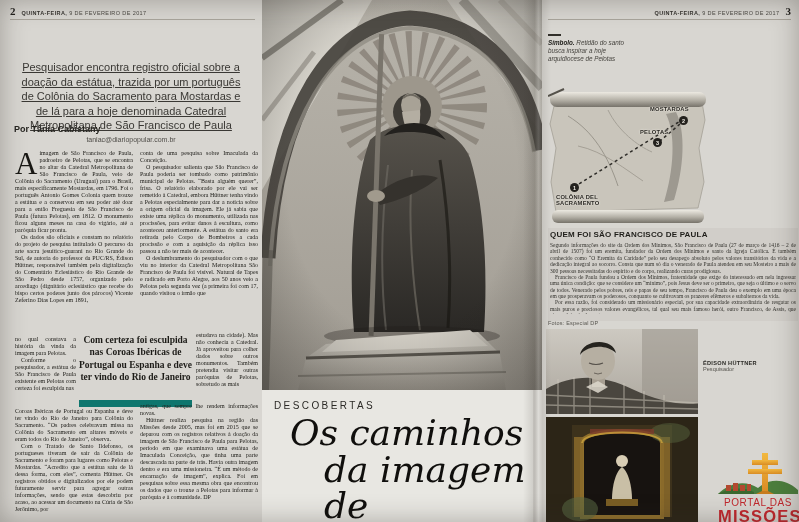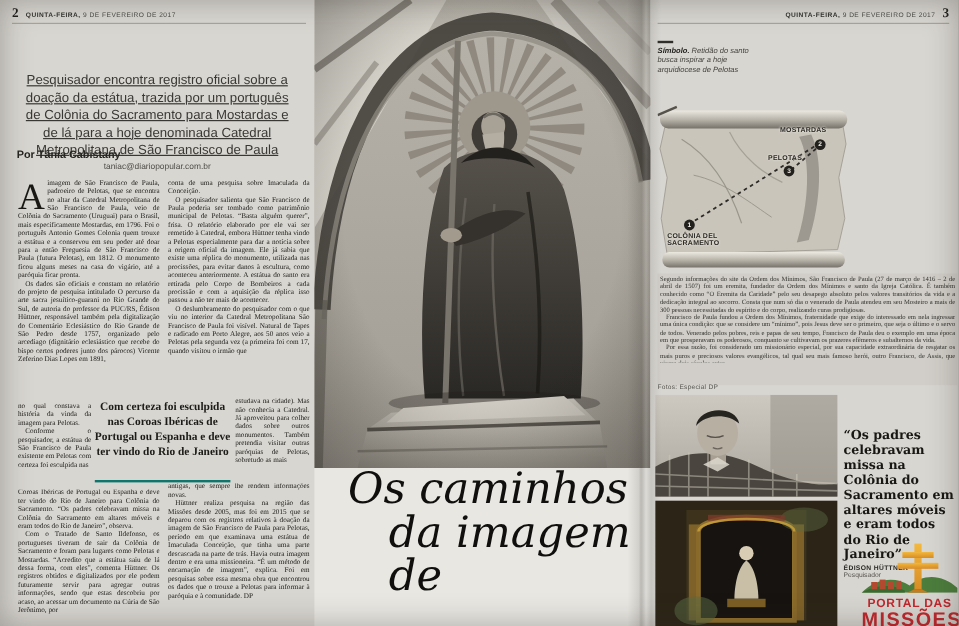--- a/index.html
+++ b/index.html
@@ -15,40 +15,40 @@
   .standfirst{font-size:11px;line-height:1.32;text-align:center;color:#3a3834;text-decoration:underline;}
   .byline{font-size:9px;font-weight:bold;text-align:left;color:#262521;}
   .byline-mail{font-size:7px;text-align:center;color:#4f4d48;margin-top:2px;}
   .bodytxt{font-family:"Liberation Serif",serif;font-size:6px;line-height:1.17;text-align:justify;
     color:#21201c;overflow:hidden;}
   .bodytxt p{margin:0;text-indent:6px;}
   .bodytxt p.np{text-indent:0;}
   .dropcap{float:left;font-family:"Liberation Serif",serif;font-size:31px;line-height:25px;
     padding:1px 2px 0 0;color:#191814;}
   .pullquote{font-family:"Liberation Serif",serif;font-weight:bold;font-size:9.5px;line-height:1.3;
-    text-align:center;color:#1c1b17;border-bottom:2px solid #0f766e;overflow:hidden;}
+    text-align:center;color:#1c1b17;border-bottom:7px solid #0f766e;overflow:hidden;}
   
   .headline-bg{background:#e8e7e2;}
   .kicker{font-size:10px;letter-spacing:2.4px;color:#2b2a26;}
   .hl1{font-family:"DejaVu Serif",serif;font-style:italic;font-size:36px;line-height:1.02;color:#100f0d;}
   
   .cap-rule{width:13px;height:2px;background:#312f2a;margin-bottom:3px;}
   .symbol-cap{font-size:6.3px;line-height:1.3;font-style:italic;color:#45433e;}
   .symbol-cap b{font-style:italic;color:#23221e;}
   .traj-title{font-size:11px;font-weight:bold;letter-spacing:.3px;color:#1d1c18;margin:2px 0 2px;}
   .traj-text{font-size:6.4px;line-height:1.35;color:#55534d;}
   .quemfoi-title{font-size:8px;font-weight:bold;letter-spacing:.2px;color:#201f1b;margin-bottom:3px;}
   .quemfoi-body{font-family:"Liberation Serif",serif;font-size:5.5px;line-height:1.16;text-align:justify;color:#32312c;overflow:hidden;}
   .quemfoi-body p{margin:0;text-indent:5px;}
   .quemfoi-body p.np{text-indent:0;}
   .photo-credit{font-size:5.5px;color:#56544e;letter-spacing:.2px;}
   .rquote{font-family:"DejaVu Serif",serif;font-weight:bold;font-size:10.5px;line-height:1.18;color:#181713;}
   .rquote-author{font-size:5.6px;font-weight:bold;letter-spacing:.3px;color:#2a2925;margin-top:3px;}
   .rquote-role{font-size:5.6px;color:#56544e;}
-  .logo-t1{font-size:10px;font-weight:bold;letter-spacing:.6px;line-height:1;}
+  .logo-t1{font-size:10px;font-weight:normal;letter-spacing:.6px;line-height:1;}
   .logo-t2{font-size:16.5px;font-weight:bold;letter-spacing:1.2px;line-height:1.05;}
   
   .map-marker{position:absolute;width:9px;height:9px;border-radius:50%;background:#23211d;color:#efece4;
     font-size:5.5px;font-weight:bold;display:flex;align-items:center;justify-content:center;z-index:3;}
   .map-label{position:absolute;font-size:5.8px;font-weight:bold;color:#2b2925;letter-spacing:.2px;
     text-shadow:0 0 2px rgba(232,229,220,.95), 0 0 2px rgba(232,229,220,.95);z-index:2;line-height:1.1;}
   
   .gutter{left:523px;top:0;width:28px;height:522px;z-index:5;pointer-events:none;
     background:linear-gradient(90deg,rgba(55,50,44,0) 0%,rgba(55,50,44,.16) 42%,rgba(255,255,255,.12) 55%,rgba(55,50,44,.10) 70%,rgba(55,50,44,0) 100%);}
   .vignette{left:0;top:0;width:799px;height:522px;z-index:8;pointer-events:none;
@@ -149,20 +149,21 @@
       <ellipse cx="150" cy="336" rx="88" ry="10" fill="#1e1c19" opacity="0.32"></ellipse>
       <path d="M64,344 L216,332 L238,354 L244,390 L36,390 L44,358 Z" fill="url(#gPed)"></path>
       <path d="M74,340 L208,330 L226,346 L60,352 Z" fill="#cecac1"></path>
       <path d="M44,358 L238,352" stroke="#57534c" stroke-width="3" fill="none"></path>
       <path d="M36,376 L244,372" stroke="#6b675f" stroke-width="2" opacity="0.6"></path>
       <rect width="280" height="390" fill="url(#gVig)"></rect>
     </svg>
   </div>
 
   <div class="abs headline-bg" style="left:262px;top:390px;width:271px;height:132px;z-index:2;">
+    <div class="kicker" style="margin:10px 0 4px 12px;">DESCOBERTAS</div>
     <div class="hl1" style="margin-left:28px;">Os caminhos</div>
     <div class="hl1" style="margin-left:62px;">da imagem de</div>
 
   </div>
 
   <div class="abs pg-header" style="left:548px;top:5px;width:243px;justify-content:flex-end;">
     <span class="pg-date-w">QUINTA-FEIRA,</span>
     <span class="pg-date-r" style="margin-left:2px;">9 DE FEVEREIRO DE 2017</span>
     <span class="pg-num" style="margin-left:6px;">3</span>
   </div>
@@ -196,20 +197,21 @@
     <div class="map-marker" style="left:22px;top:97px;">1</div>
     <div class="map-marker" style="left:131px;top:30px;">2</div>
     <div class="map-marker" style="left:105px;top:52px;">3</div>
     <div class="map-label" style="left:8px;top:108px;width:58px;">COLÔNIA DEL SACRAMENTO</div>
     <div class="map-label" style="left:92px;top:43px;">PELOTAS</div>
     <div class="map-label" style="left:102px;top:20px;">MOSTARDAS</div>
   </div>
 
 
   <div class="abs" style="left:548px;top:228px;width:246px;height:89px;background:rgba(70,66,58,0.05);padding:2px 2px;">
+    <div class="quemfoi-title">QUEM FOI SÃO FRANCISCO DE PAULA</div>
     <div class="quemfoi-body" style="height:72px;">
       <p class="np">Segundo informações do site da Ordem dos Mínimos, São Francisco de Paula (27 de março de 1416 – 2 de abril de 1507) foi um eremita, fundador da Ordem dos Mínimos e santo da Igreja Católica. É também conhecido como “O Eremita da Caridade” pelo seu desapego absoluto pelos valores transitórios da vida e a dedicação integral ao socorro. Consta que num só dia o venerado de Paula atendeu em seu Mosteiro a mais de 300 pessoas necessitadas do espírito e do corpo, realizando curas prodigiosas.</p>
       <p>Francisco de Paula fundou a Ordem dos Mínimos, fraternidade que exige do interessado em nela ingressar uma única condição: que se considere um “mínimo”, pois Jesus deve ser o primeiro, que seja o último e o servo de todos. Venerado pelos pobres, reis e papas de seu tempo, Francisco de Paula deu o exemplo em uma época em que prosperavam os poderosos, conquanto se cultivavam os prazeres efêmeros e subalternos da vida.</p>
       <p>Por essa razão, foi considerado um missionário especial, por sua capacidade extraordinária de resgatar os mais puros e preciosos valores evangélicos, tal qual seu mais famoso herói, outro Francisco, de Assis, que vivera dois séculos antes.</p>
     </div>
   </div>
 
   <div class="abs photo-credit" style="left:548px;top:320px;">Fotos: Especial DP</div>
 
   <div class="abs" style="left:546px;top:329px;width:152px;height:85px;">
@@ -253,21 +255,20 @@
       <path d="M76,50 C68,56 66,74 66,82 L86,82 C86,74 84,56 76,50 Z" fill="#c9bfa6"></path>
       <rect x="60" y="82" width="32" height="7" fill="#7a5e24"></rect>
       <ellipse cx="34" cy="92" rx="18" ry="12" fill="#5a6a43" opacity="0.55"></ellipse>
       <ellipse cx="124" cy="16" rx="20" ry="10" fill="#5a6a43" opacity="0.45"></ellipse>
       <rect x="44" y="12" width="64" height="5" fill="#7a3a2a" opacity="0.8"></rect>
       <path d="M36,26 C36,12 116,12 116,26" fill="none" stroke="#caa23c" stroke-width="2" opacity="0.8"></path>
     </svg>
   </div>
 
   <div class="abs" style="left:703px;top:357px;width:93px;">
-    <div class="rquote">“Os padres celebravam missa na Colônia do Sacramento em altares móveis e eram todos do Rio de Janeiro”</div>
     <div class="rquote-author">ÉDISON HÜTTNER</div>
     <div class="rquote-role">Pesquisador</div>
   </div>
 
   <div class="abs" style="left:718px;top:452px;width:80px;z-index:6;text-align:center;">
     <svg width="80" height="42" viewBox="0 0 80 42">
       <defs>
         <linearGradient id="gCross" x1="0" y1="0" x2="0" y2="1">
           <stop offset="0" stop-color="#f2b83f"></stop>
             <stop offset="1" stop-color="#d98c24"></stop>

